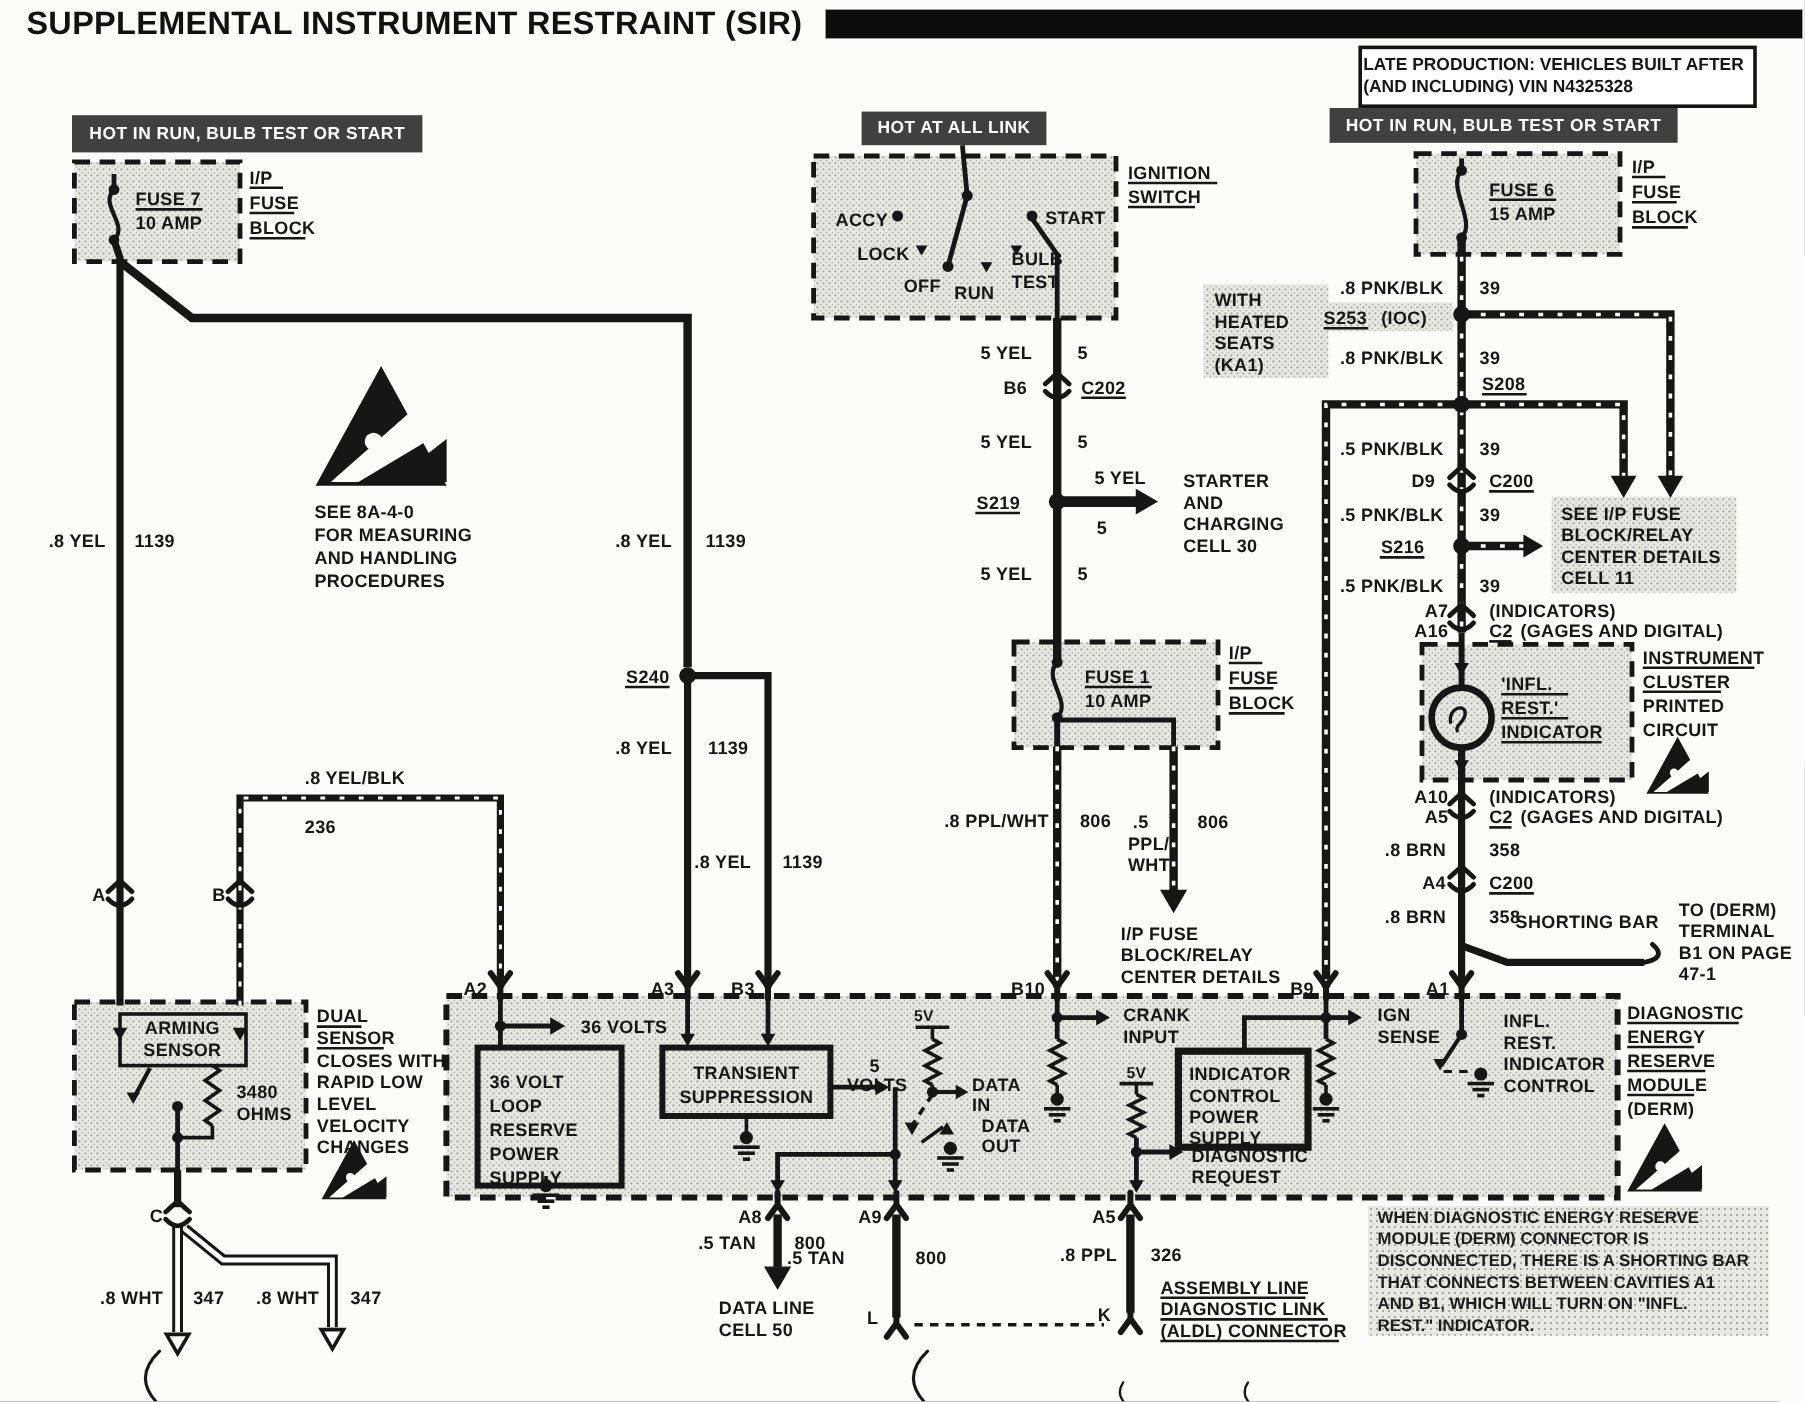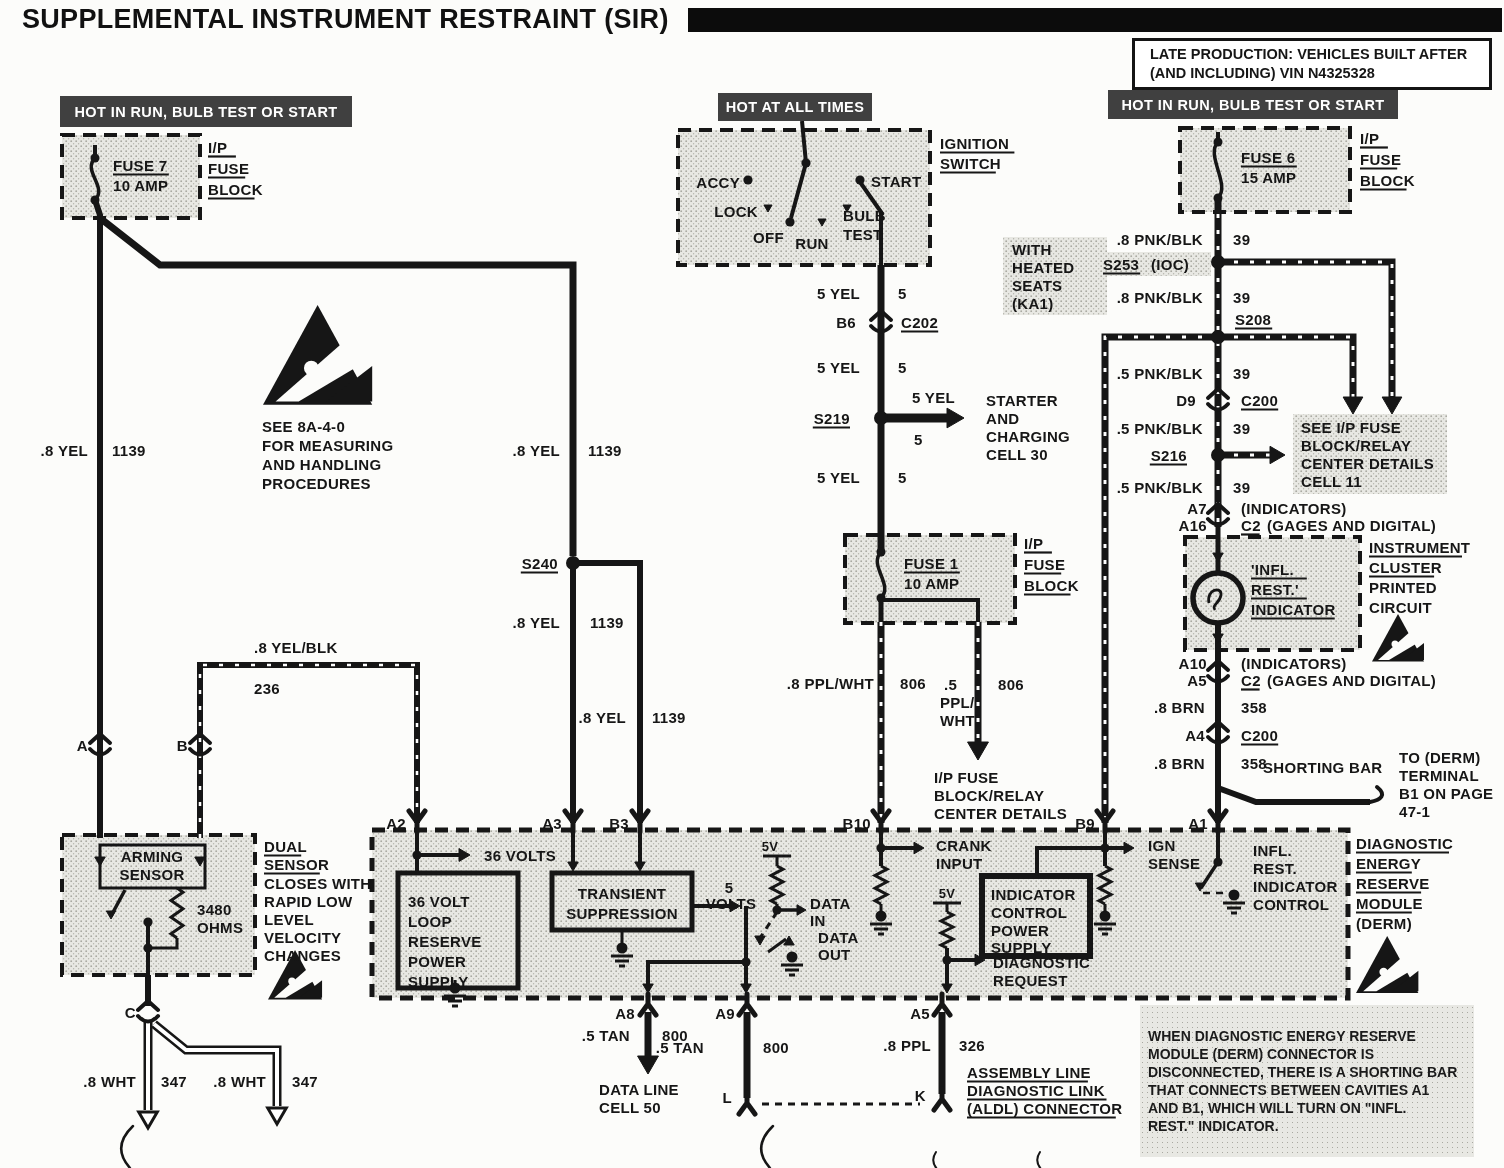--- a/index.html
+++ b/index.html
@@ -3,29 +3,29 @@
 <meta charset="utf-8">
 <style>
   html,body{margin:0;padding:0;background:#888;}
   .page{position:relative;width:1504px;height:1168px;background:#fcfcfa;
         font-family:"Liberation Sans",sans-serif;overflow:hidden;}
   svg{position:absolute;left:0;top:0;}
   svg text{font-family:"Liberation Sans",sans-serif;font-weight:700;fill:#161616;letter-spacing:.3px;}
   .title{position:absolute;left:22px;top:4px;font-size:27px;font-weight:800;color:#111;letter-spacing:.3px;white-space:nowrap;}
   .topbar{position:absolute;left:688px;top:8px;width:814px;height:24px;background:#0c0c0c;}
   .late{position:absolute;left:1132px;top:38px;width:324px;border:3px solid #141414;background:#fff;
-        font-size:14.5px;font-weight:700;line-height:19px;padding:4px 15px;white-space:pre-line;color:#161616;}
+        font-size:14.5px;font-weight:700;line-height:19px;padding:4px 1px;white-space:pre-line;color:#161616;}
   .banner{position:absolute;background:#404040;color:#fff;display:flex;align-items:center;justify-content:center;
         font-weight:700;font-size:14.5px;letter-spacing:.4px;white-space:nowrap;}
   .b-left{left:60px;top:96px;width:292px;height:31px;}
   .b-center{left:718px;top:93px;width:154px;height:28px;}
   .b-right{left:1108px;top:90px;width:290px;height:29px;}
   .dermnote{position:absolute;left:1140px;top:1005px;width:318px;
         background-color:#e8e8e3;background-image:radial-gradient(#a9a9a1 .9px,transparent .9px);background-size:5px 5px;
-        font-size:14px;font-weight:700;line-height:18px;padding:22px 8px;white-space:pre-line;color:#1b1b1b;}
+        font-size:14px;font-weight:700;line-height:18px;padding:0 8px;white-space:pre-line;color:#1b1b1b;}
 </style>
 </head>
 <body>
 
 <div class="page">
   <svg id="diagram-svg" width="1504" height="1168" viewBox="0 0 1504 1168">
     <defs>
       <pattern id="stip" width="5" height="5" patternUnits="userSpaceOnUse">
         <rect width="5" height="5" fill="#e8e8e3"></rect>
         <circle cx="1.2" cy="1.2" r="0.9" fill="#a9a9a1"></circle>
@@ -514,21 +514,21 @@
         <text x="967" y="1114" font-size="15" text-anchor="start">(ALDL) CONNECTOR</text>
         <line x1="967" y1="1117.5" x2="1115.8" y2="1117.5" stroke="#161616" stroke-width="2.2"></line>
       </g>
   </svg>
 
   <div class="title">SUPPLEMENTAL INSTRUMENT RESTRAINT (SIR)</div>
   <div class="topbar"></div>
   <div class="late">LATE PRODUCTION: VEHICLES BUILT AFTER
 (AND INCLUDING) VIN N4325328</div>
   <div class="banner b-left">HOT IN RUN, BULB TEST OR START</div>
-  <div class="banner b-center">HOT AT ALL TIMES</div>
+  <div class="banner b-center">HOT AT ALL LINK</div>
   <div class="banner b-right">HOT IN RUN, BULB TEST OR START</div>
   <div class="dermnote">WHEN DIAGNOSTIC ENERGY RESERVE
 MODULE (DERM) CONNECTOR IS
 DISCONNECTED, THERE IS A SHORTING BAR
 THAT CONNECTS BETWEEN CAVITIES A1
 AND B1, WHICH WILL TURN ON "INFL.
 REST." INDICATOR.</div>
 </div>
 
 </body></html>

